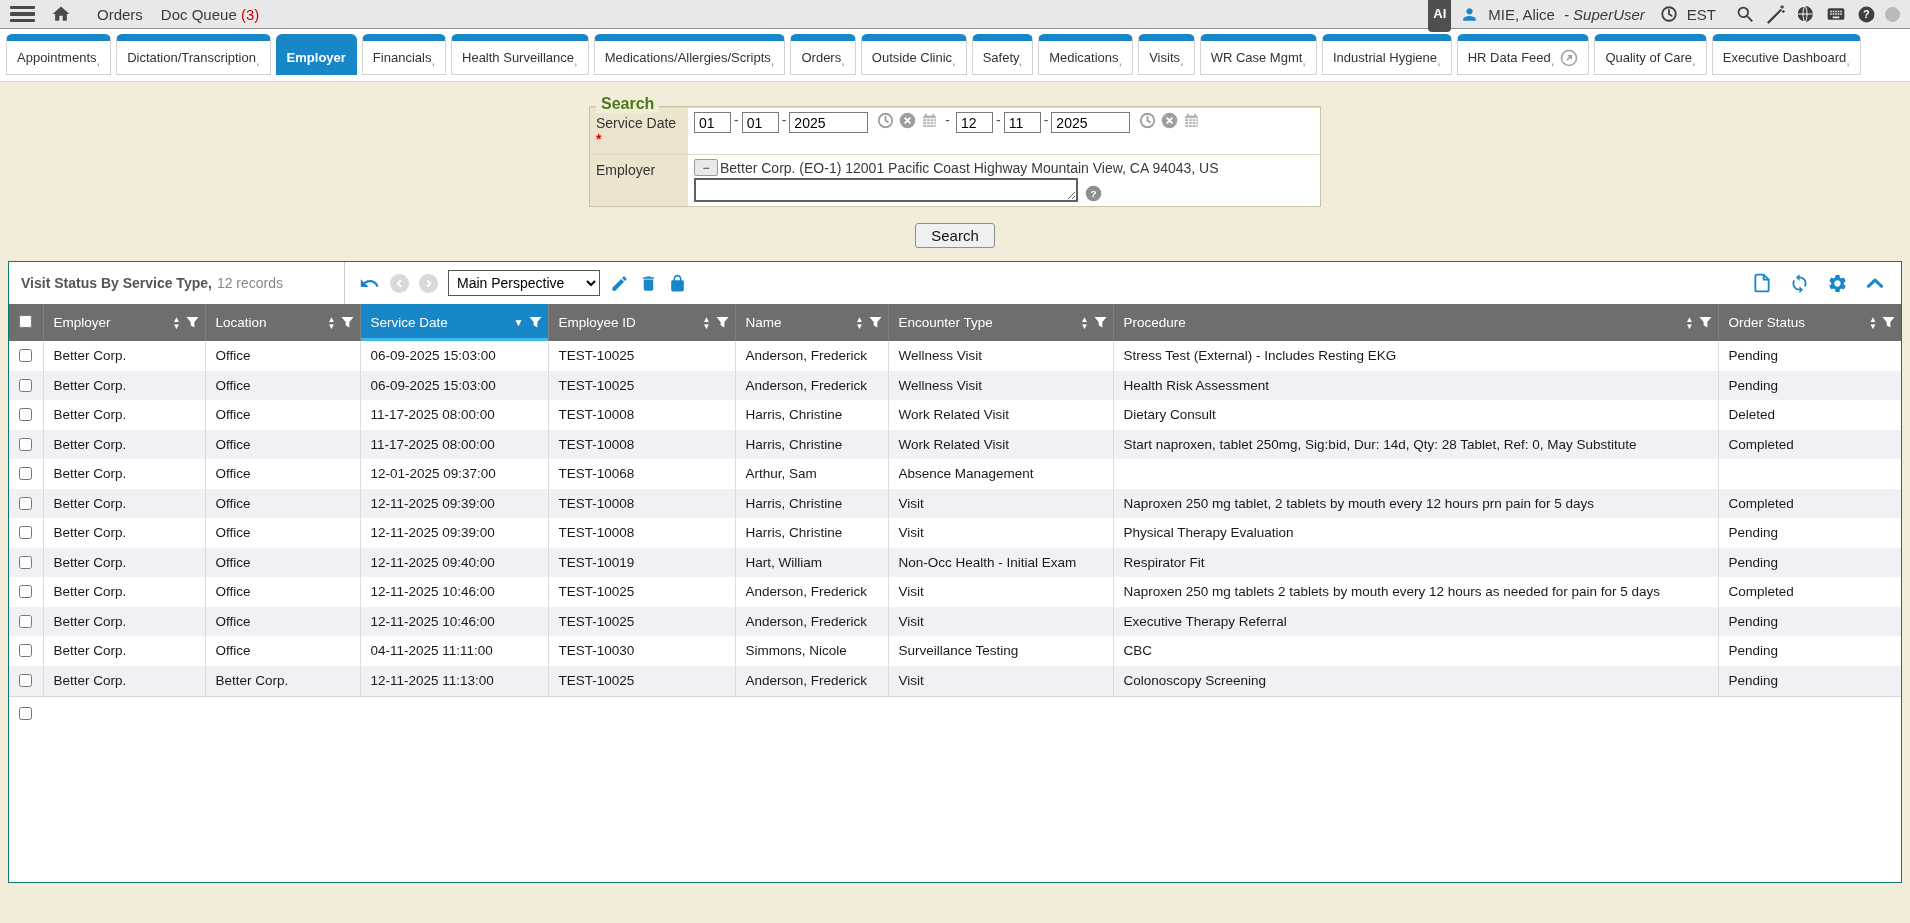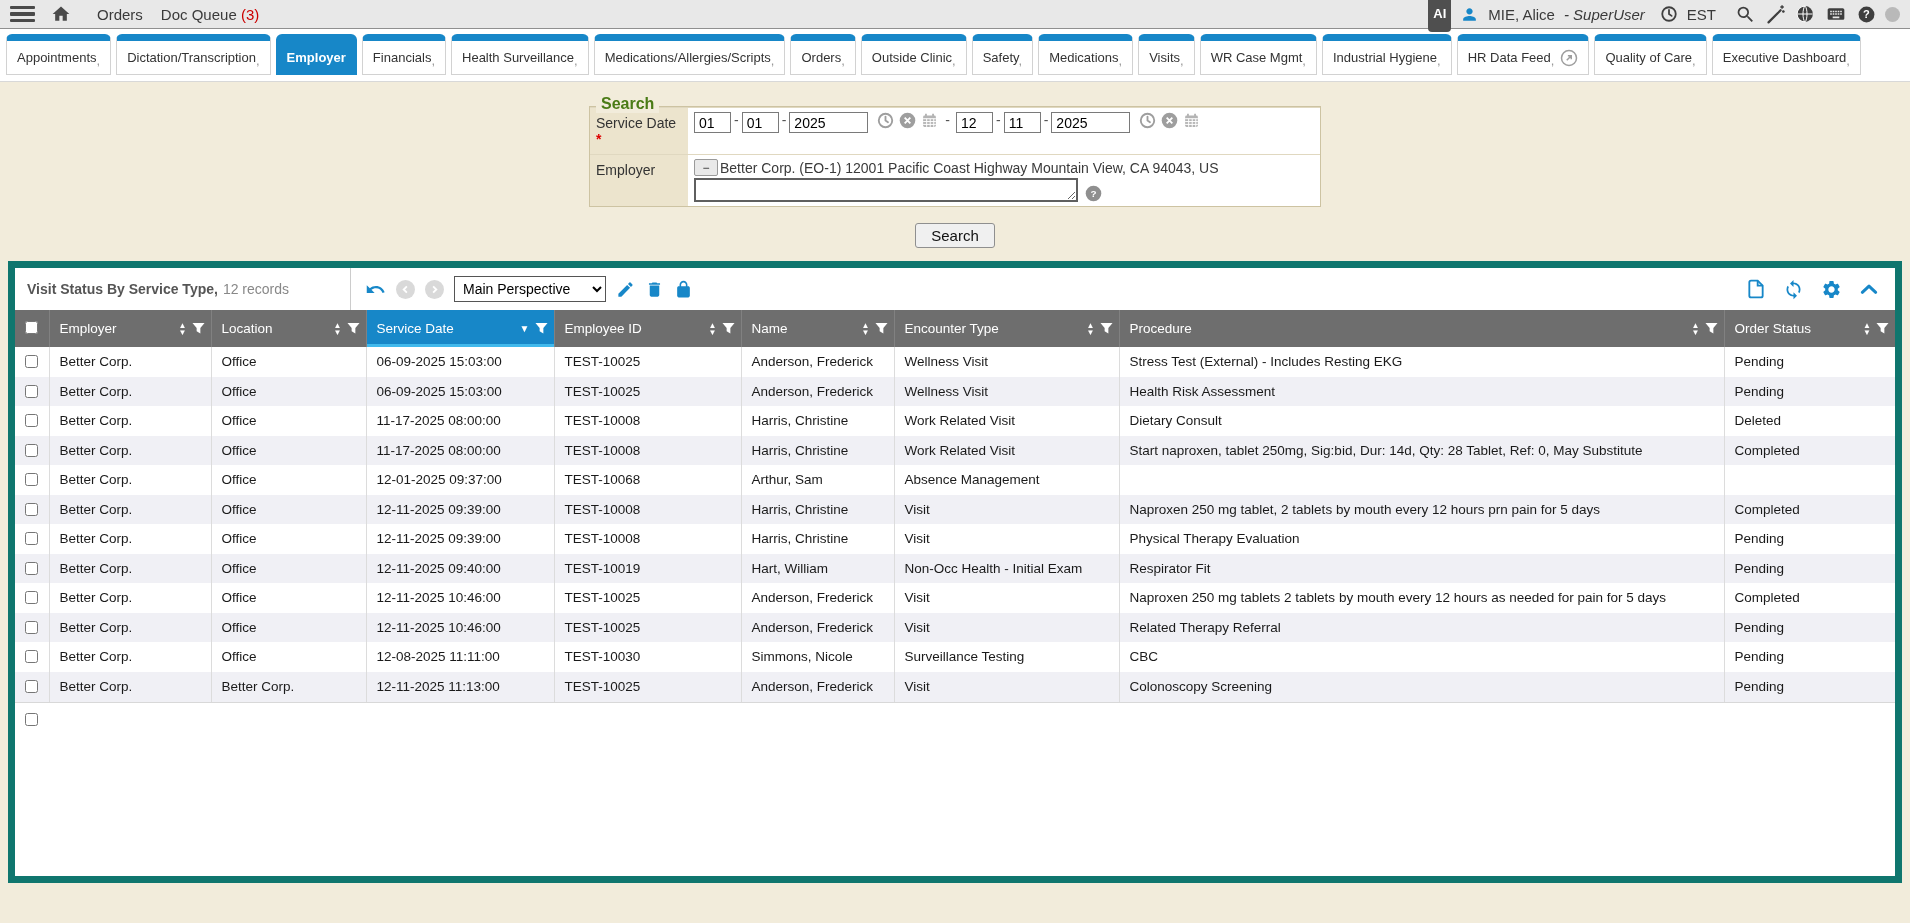--- a/index.html
+++ b/index.html
@@ -53,21 +53,21 @@
                 background:#e9e9e9; border-radius:2px; cursor:pointer; color:#333; }
   .emp-sel { font-size:14px; color:#3a3a3a; white-space:nowrap; }
   .emp-line2 { display:flex; align-items:flex-end; gap:6px; }
   .emp-input { width:384px; height:24px; border:2px solid #5f5f5f; resize:both; font-size:14px;
                font-family:"Liberation Sans",sans-serif; padding:2px 4px; }
   .search-btn-row { text-align:center; margin-top:16px; }
   .search-btn { font-size:15px; font-family:"Liberation Sans",sans-serif; padding:3px 15px;
                 background:#f0f0f0; border:1px solid #8f8f8f; border-radius:3px; cursor:pointer; color:#111; }
 
   
-  .grid-panel { margin:13px 8px 0; background:#fff; border:7px solid #0f766e; min-height:622px; }
+  .grid-panel { margin:13px 8px 0; background:#fff; border:1px solid #0f766e; min-height:622px; }
   .grid-toolbar { display:flex; align-items:center; height:42px; }
   .tb-title { width:336px; flex:none; padding-left:12px; font-size:14px; color:#555;
               border-right:1px solid #ccc; height:100%; display:flex; align-items:center; gap:5px; }
   .tb-title b { color:#555; }
   .tb-title .records { color:#888;text-align:center; }
   .tools-left { display:flex; align-items:center; gap:10px; margin-left:14px; }
   .tools-right { display:flex; align-items:center; gap:17px; margin-left:auto; padding-right:16px; }
   .circ-btn { width:19px; height:19px; border-radius:50%; background:#d9d9d9;
               display:inline-flex; align-items:center; justify-content:center; cursor:default; }
   .persp-select { font-size:14px; font-family:"Liberation Sans",sans-serif; padding:3px 4px;
@@ -614,28 +614,28 @@
           <td>Completed</td>
         </tr>
         <tr>
           <td class="chk"><input type="checkbox" style=""></td>
           <td>Better Corp.</td>
           <td>Office</td>
           <td>12-11-2025 10:46:00</td>
           <td>TEST-10025</td>
           <td>Anderson, Frederick</td>
           <td>Visit</td>
-          <td>Related Therapy Referral</td>
+          <td>Executive Therapy Referral</td>
           <td>Pending</td>
         </tr>
         <tr>
           <td class="chk"><input type="checkbox" style=""></td>
           <td>Better Corp.</td>
           <td>Office</td>
-          <td>12-08-2025 11:11:00</td>
+          <td>04-11-2025 11:11:00</td>
           <td>TEST-10030</td>
           <td>Simmons, Nicole</td>
           <td>Surveillance Testing</td>
           <td>CBC</td>
           <td>Pending</td>
         </tr>
         <tr>
           <td class="chk"><input type="checkbox" style=""></td>
           <td>Better Corp.</td>
           <td>Better Corp.</td>

